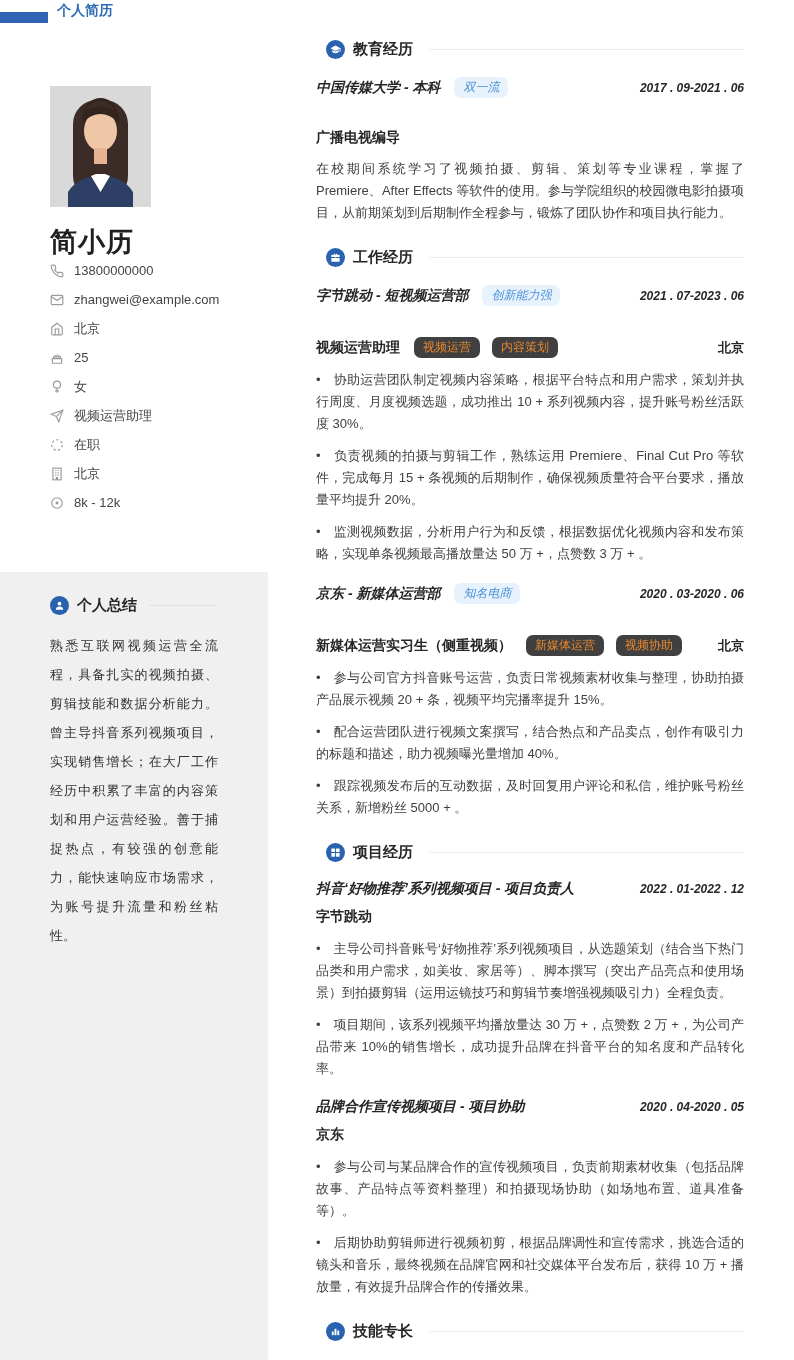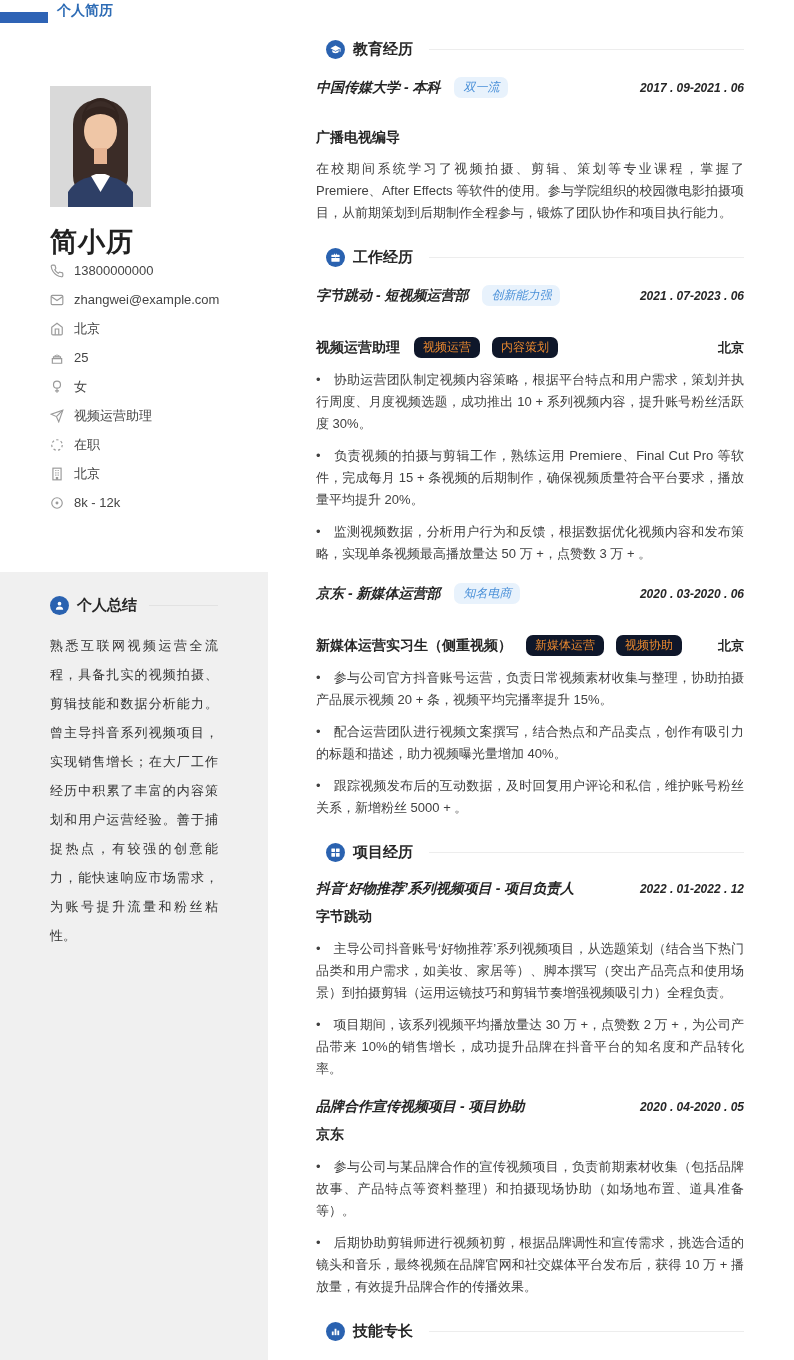--- a/index.html
+++ b/index.html
@@ -36,21 +36,21 @@
   .main { position:absolute; left:316px; top:40px; width:428px; }
   .section { margin-bottom:24px; }
   .row1 { display:flex; align-items:center; margin-bottom:10px;font-style:italic; }
   .row2 { display:flex; align-items:center; margin-bottom:11px;margin-top:31px; }
   .ttl { font-size:14px; font-weight:bold; color:#262626; white-space:nowrap; }
   .date { margin-left:auto; font-size:12px; font-weight:bold; color:#262626; white-space:nowrap; }
   .loc { margin-left:auto; font-size:13px; font-weight:bold; color:#262626; }
   .tag { font-size:12px; padding:2px 9px; border-radius:7px; margin-left:14px; white-space:nowrap; }
   .tag + .tag { margin-left:12px; }
   .tag-blue { background:#e8f2fc; color:#4a90d8; }
-  .tag-orange { background:#0f172a; color:#e8872e; }
+  .tag-orange { background:#404040; color:#e8872e; }
   .org { font-size:14px; font-weight:bold; color:#262626; margin-bottom:12px; }
   .desc { font-size:13px; line-height:22px; color:#404040; text-align:justify; }
   .bullet { font-size:13px; line-height:22px; color:#404040; margin-bottom:10px; text-align:justify; }
   .bullet::before { content:"•"; margin-right:13px; color:#404040; }
   .entry { margin-bottom:18px; }
   .entry:last-child { margin-bottom:0; }
 
   
   .skills-grid { display:grid; grid-template-columns:220px 208px; row-gap:19px; }
   .skill { display:flex; align-items:center; }

